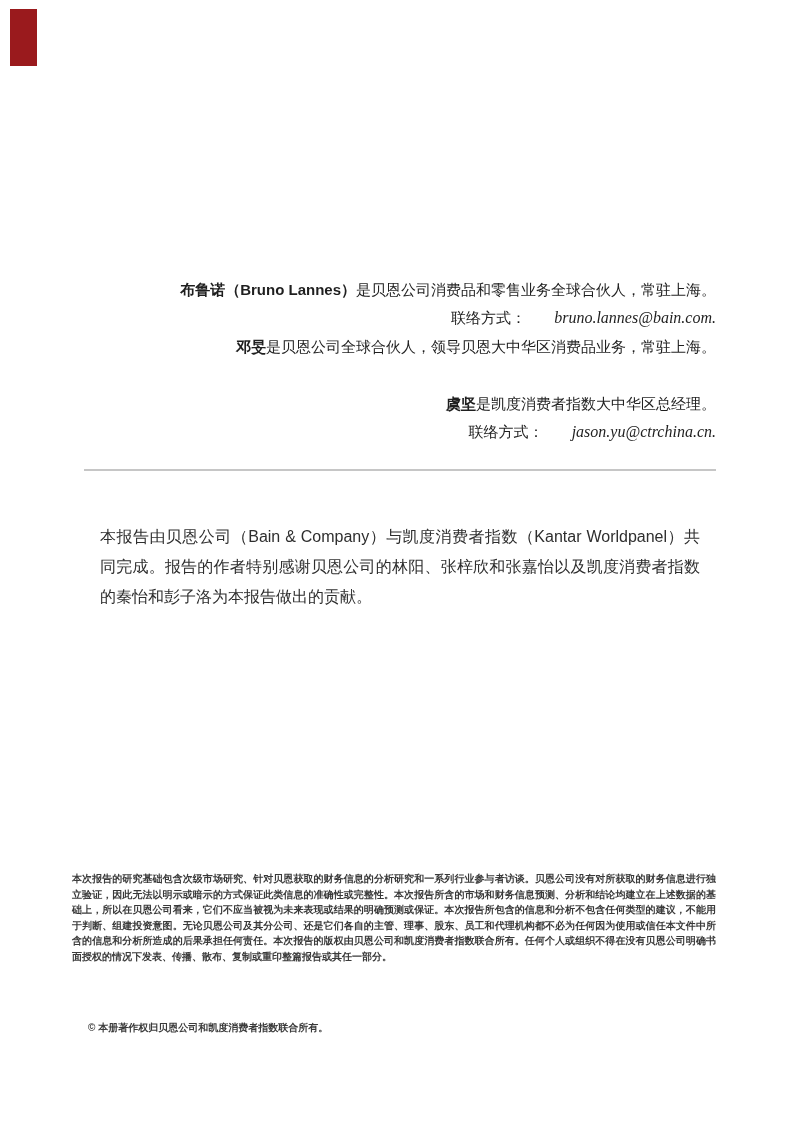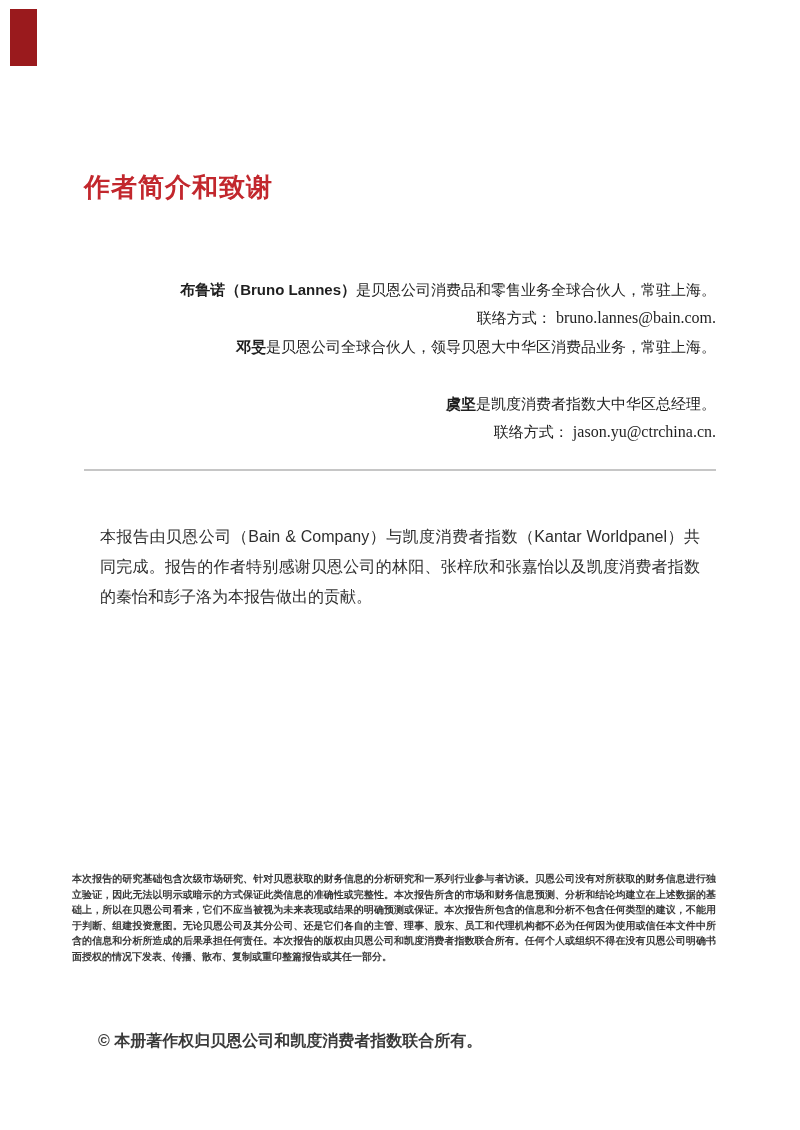--- a/index.html
+++ b/index.html
@@ -43,21 +43,23 @@
     line-height: 28px;
     color: #1f1f1f;
   }
   .bio p { margin: 0; text-align: right; }
   .bio .name { font-weight: 700; }
   .bio-1 { top: 276px; }
   .bio-2 { top: 333px; }
   .bio-3 { top: 390px; }
   .email {
     font-family: "Liberation Serif", "DejaVu Serif", serif;
+    font-style: italic;
     font-size: 16px;
+    margin-left: 24px;
   }
   .divider {
     position: absolute;
     left: 84px; right: 84px; top: 469px;
     height: 2px;
     background: #c6c6c6;
   }
   .ack {
     position: absolute;
     left: 84px; right: 84px; top: 506px;
@@ -73,34 +75,33 @@
     margin: 0;
     font-size: 10px;
     line-height: 15.5px;
     font-weight: 700;
     color: #3a3a3a;
     text-align: justify;
   }
   .copyright {
     position: absolute;
     left: 84px; top: 1017px;
-    margin: 14px;
-    font-size: 16px;
+    margin: 4px;
+    font-size: 10px;
     font-weight: 700;
     color: #3a3a3a;
   }
 </style>
 </head>
 <body>
 
 <div class="page">
 
   <div class="corner-mark" style="background: rgb(154, 26, 29);"></div>
 
-  <h1 class="title" style="color: rgb(194, 39, 45);">作者简介和致谢</h1>
 
 
   <div class="bio bio-1">
     <p><span class="name">布鲁诺（Bruno Lannes）</span><span>是贝恩公司消费品和零售业务全球合伙人，常驻上海。</span></p>
     <p><span>联络方式： </span><span class="email">bruno.lannes@bain.com.</span></p>
   </div>
 
   <div class="bio bio-2">
     <p><span class="name">邓旻</span><span>是贝恩公司全球合伙人，领导贝恩大中华区消费品业务，常驻上海。</span></p>
   </div>

